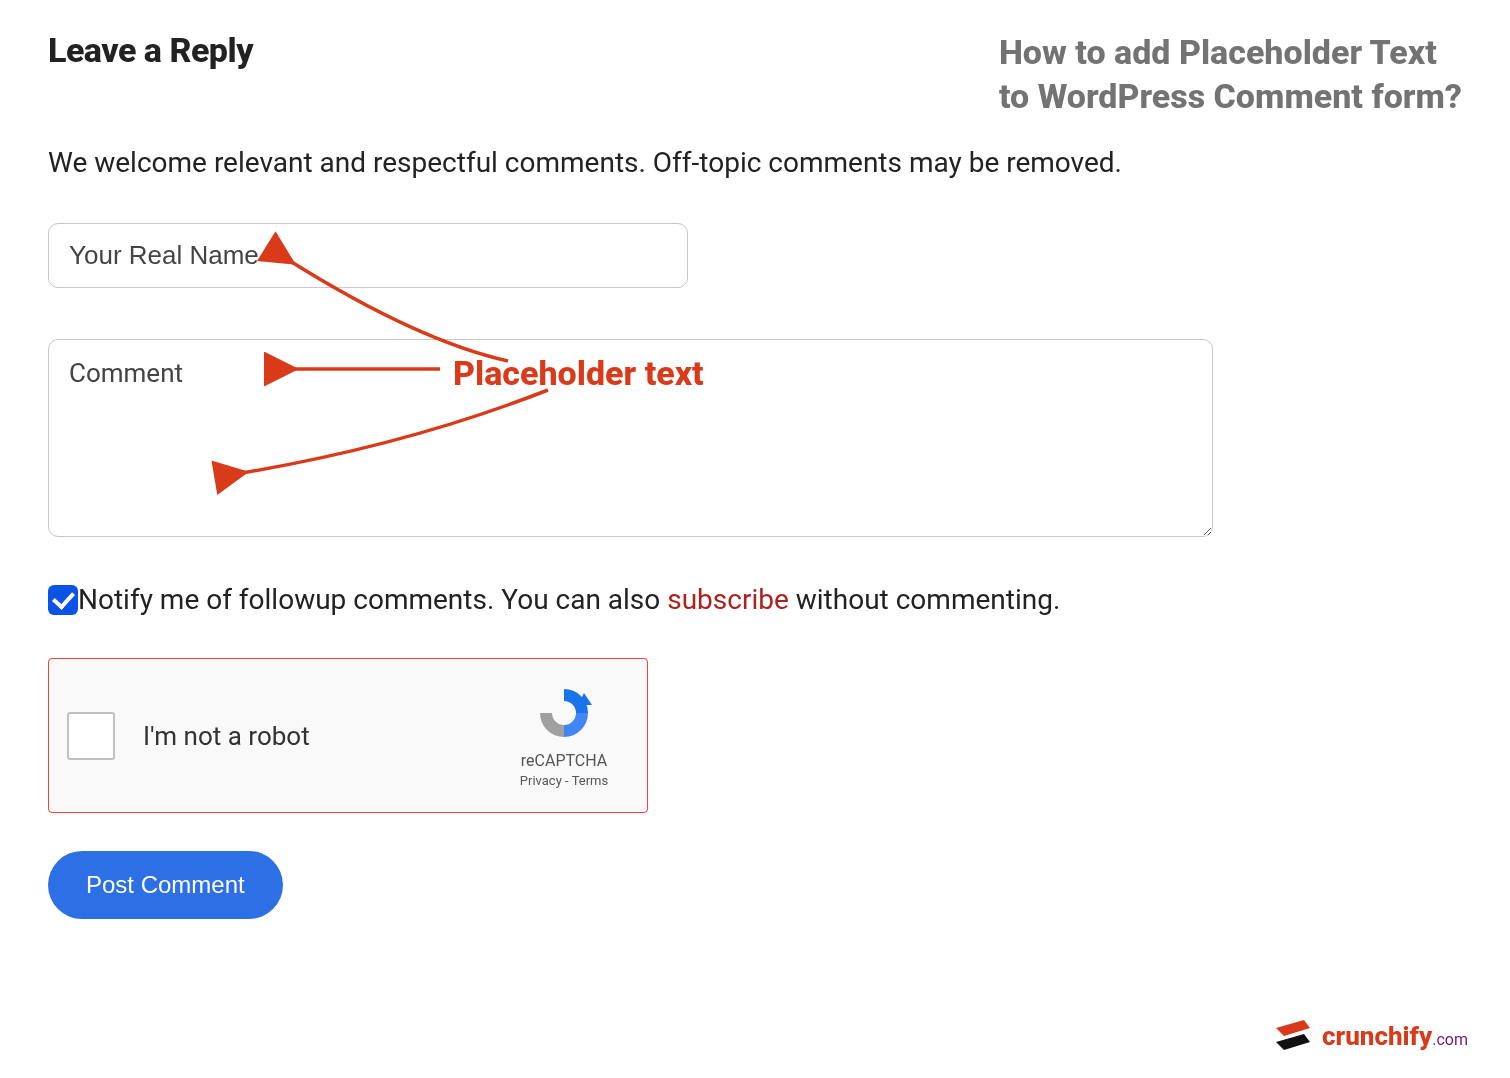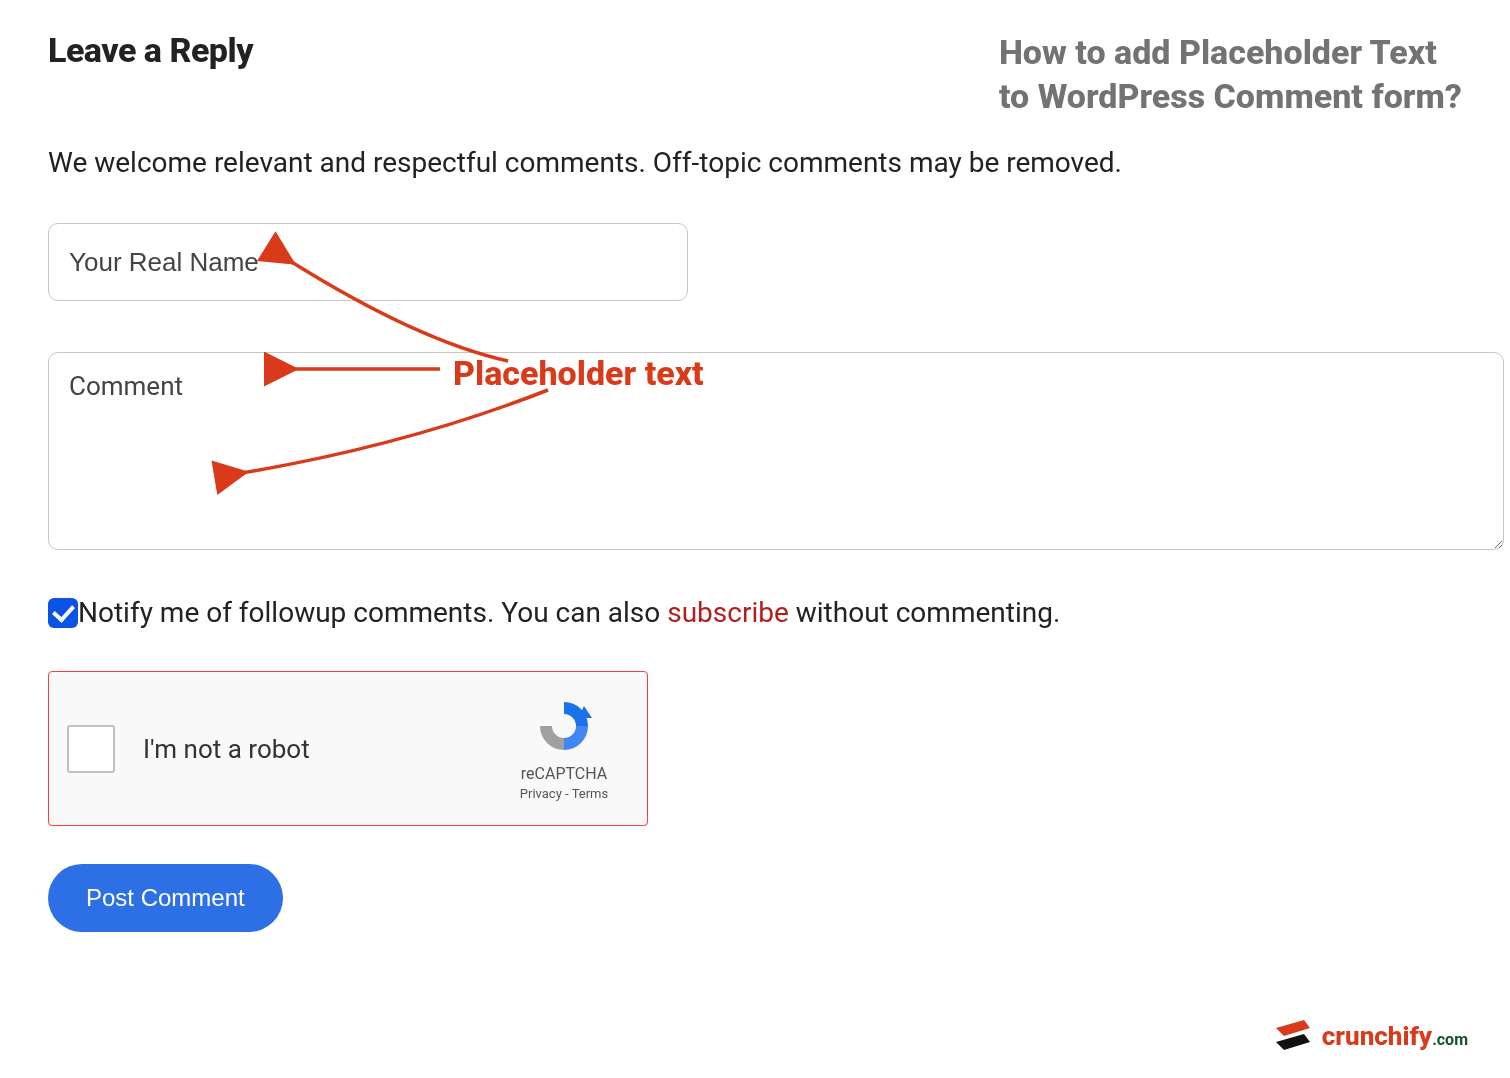--- a/index.html
+++ b/index.html
@@ -32,31 +32,31 @@
     }
     .welcome-text {
       font-size: 28px;
       font-weight: 400;
       margin-bottom: 44px;
       color: #222;
     }
     .form-row { position: relative; }
     .text-input {
       width: 640px;
-      height: 78px;
+      height: 65px;
       border: 1px solid #c6c6c6;
       border-radius: 10px;
       font-size: 26px;
       padding: 0 20px;
       margin-bottom: 32px;
       color: #333;
     }
     .text-input::placeholder { color: #444; opacity: 1; }
     .comment-textarea {
-      width: 1456px;
+      width: 1165px;
       height: 198px;
       border: 1px solid #c6c6c6;
       border-radius: 10px;
       font-size: 26px;
       padding: 18px 20px;
       font-family: inherit;
       resize: both;
       margin-bottom: 42px;
       color: #333;
     }
@@ -163,21 +163,21 @@
       display: flex;
       align-items: center;
       gap: 8px;
     }
     .logo-icon { width: 44px; height: 36px; }
     .logo-text {
       font-size: 26px;
       font-weight: 800;
       color: #d93b1a;
     }
-    .logo-suffix { font-size: 16px; color: #14532d; font-weight: 700; }
+    .logo-suffix { font-size: 16px; color: #701a75; font-weight: 400; }
   </style>
 </head>
 <body>
 
 
 
 <div class="header-row">
   <h2 class="reply-title">Leave a Reply</h2>
   <div class="article-title">
     <span>How to add Placeholder Text</span><br>

